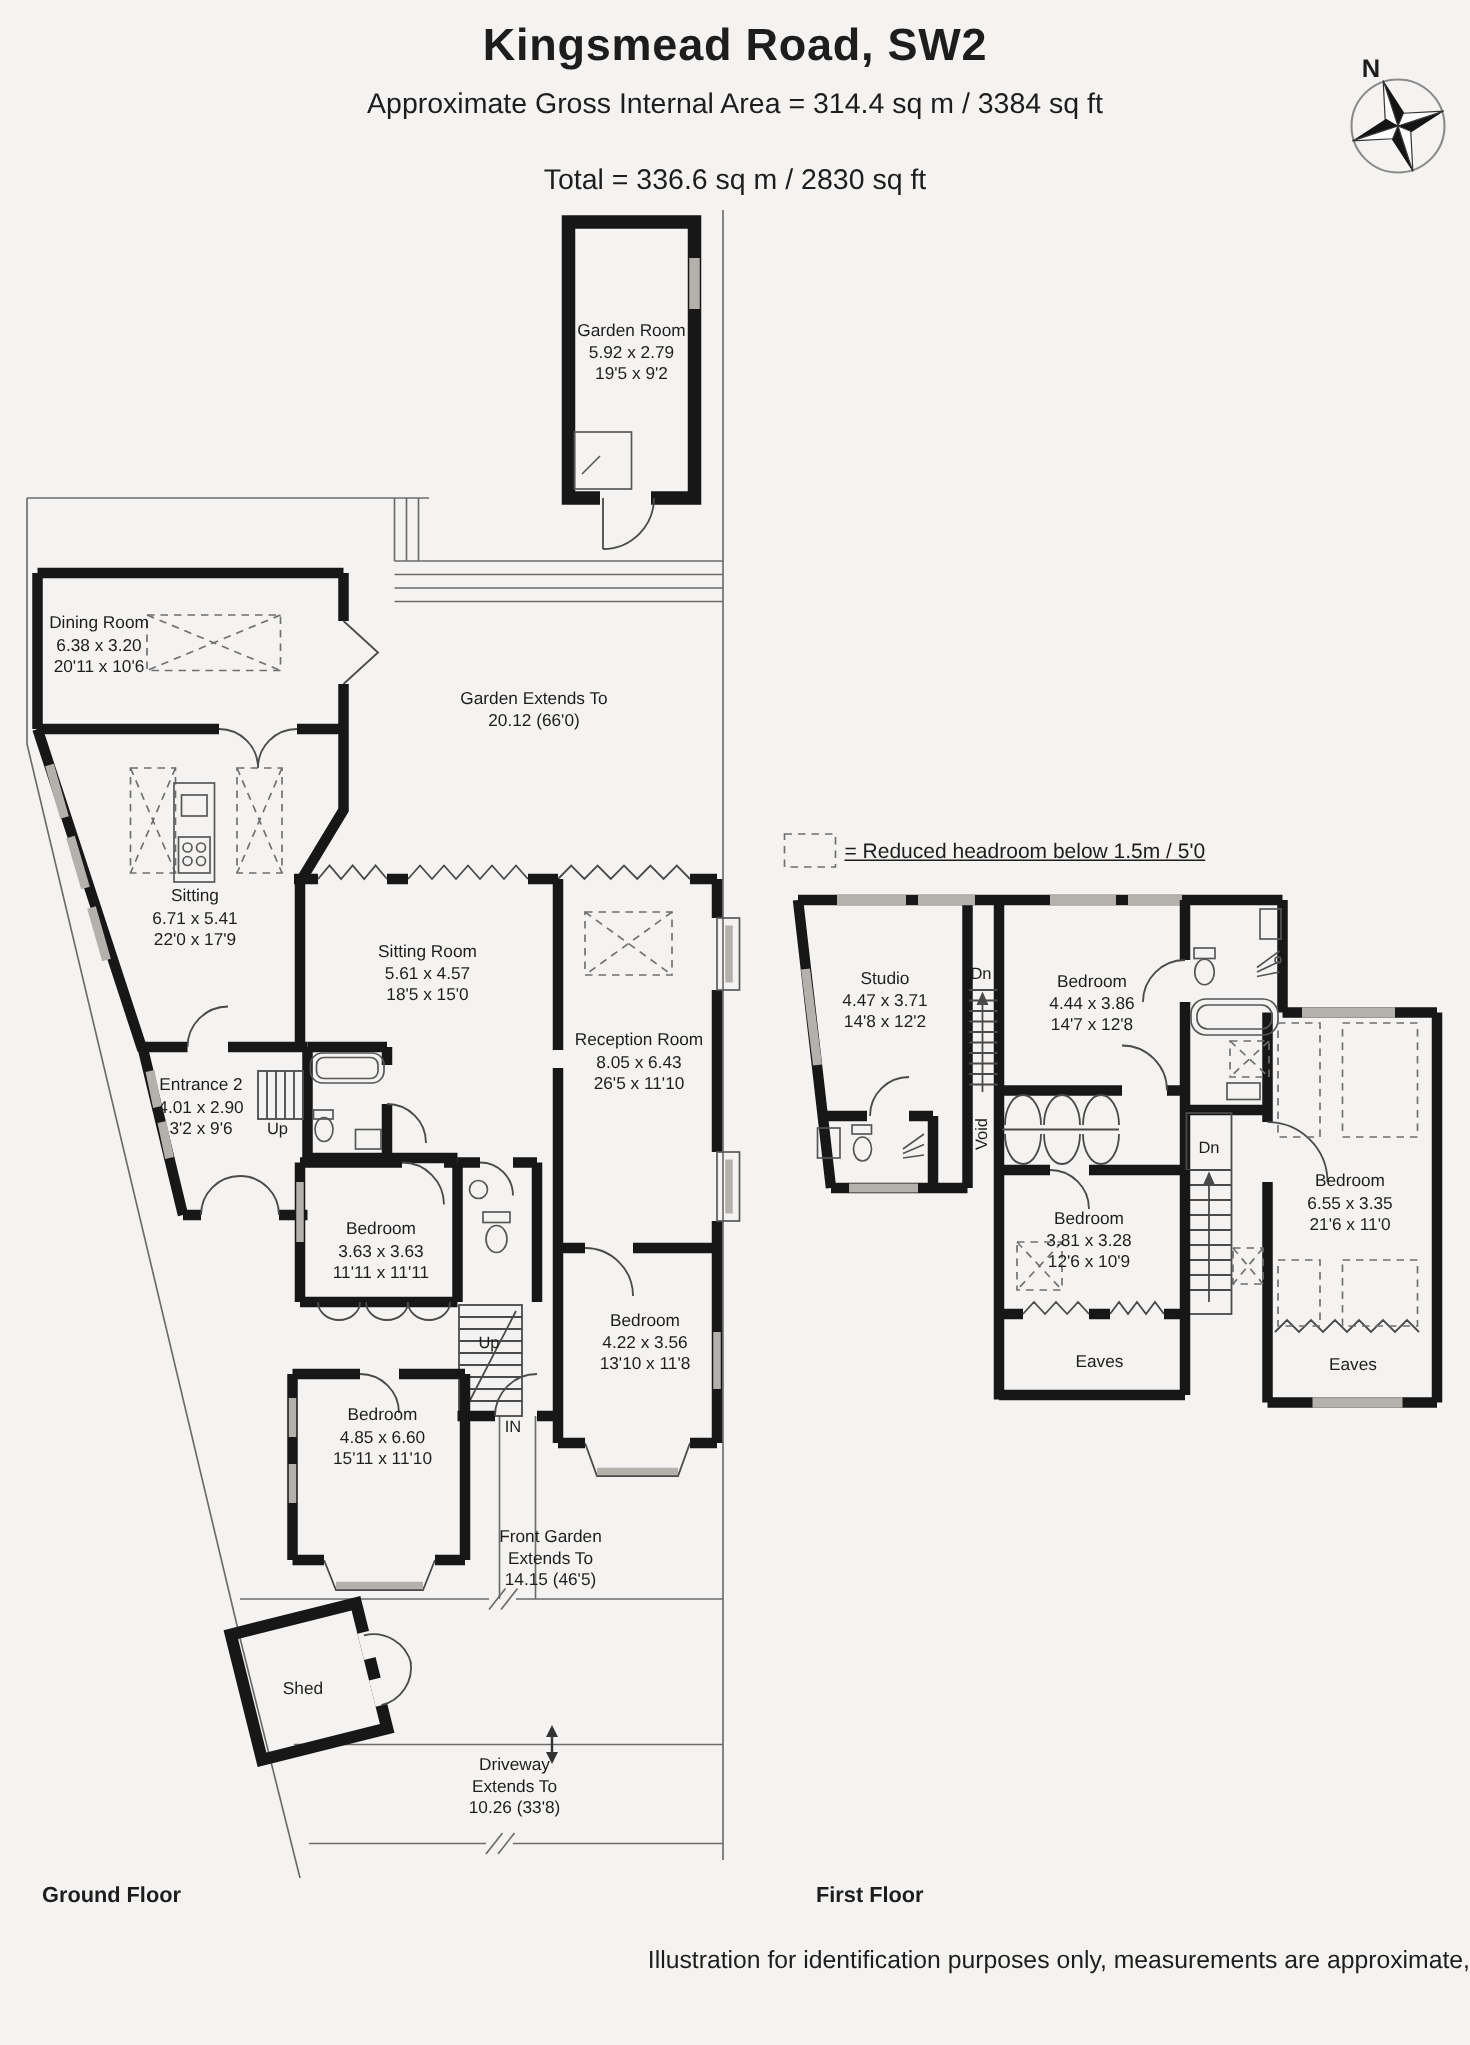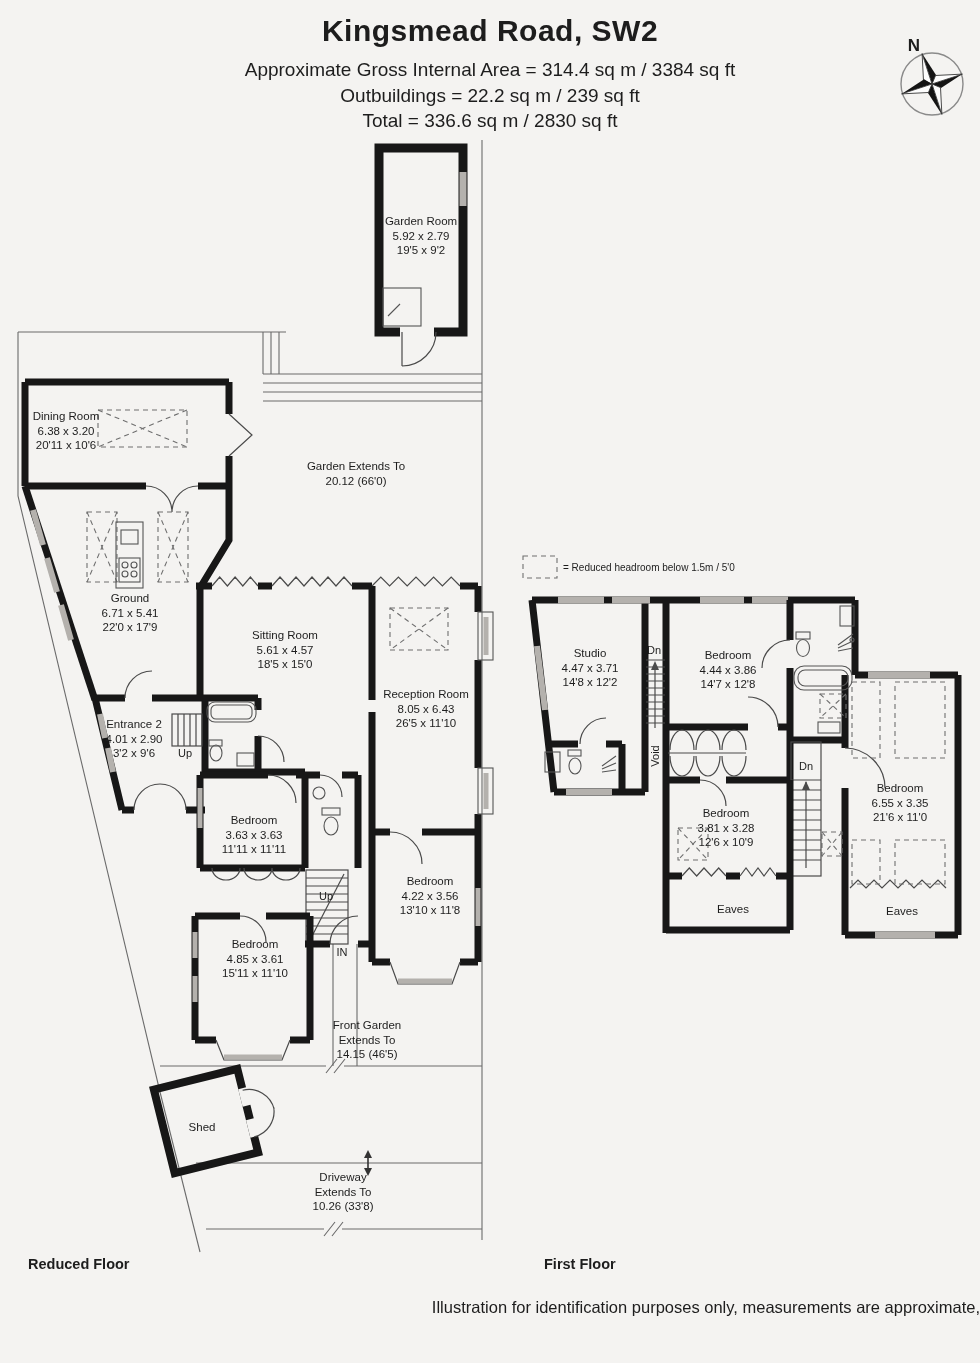--- a/index.html
+++ b/index.html
@@ -18,21 +18,21 @@
   .gap{fill:#f4f3f1;stroke:none;}
   .lbl{position:absolute;transform:translate(-50%,-50%);text-align:center;
        font-size:11.5px;line-height:1.28;white-space:nowrap;color:#1d1d1d;}
   .lbl .rn{}
   .small{font-size:11px;}
   .vert{transform:translate(-50%,-50%) rotate(-90deg);}
   .page-title{position:absolute;left:0;right:0;top:14px;text-align:center;
        font-size:30px;font-weight:bold;letter-spacing:.5px;}
   .sub{position:absolute;left:0;right:0;text-align:center;font-size:19px;}
   .floor-title{position:absolute;font-size:14.5px;font-weight:bold;white-space:nowrap;}
-  .legend-text{position:absolute;transform:translateY(-50%);font-size:10px;white-space:nowrap;}
+  .legend-text{position:absolute;transform:translateY(-50%);font-size:14px;white-space:nowrap;text-decoration:underline;}
   .footer{position:absolute;left:0;right:0;text-align:right;font-size:16.5px;}
   .compass-n{position:absolute;transform:translate(-50%,-50%);font-size:17px;font-weight:bold;}
 </style>
 </head>
 <body>
 
 <div class="page">
 
   <svg width="980" height="1363" viewBox="0 0 980 1363">
 
@@ -248,40 +248,39 @@
         <path d="M932,116 L925,90 L932,84 Z" fill="#141414"></path>
         <path d="M932,116 L939,90 L932,84 Z" fill="#fdfdfd" stroke="#333" stroke-width="0.8"></path>
         <path d="M900,84 L926,77 L932,84 Z" fill="#141414"></path>
         <path d="M900,84 L926,91 L932,84 Z" fill="#fdfdfd" stroke="#333" stroke-width="0.8"></path>
       </g>
     </g>
   </svg>
 
   <div class="page-title">Kingsmead Road, SW2</div>
   <div class="sub" style="top:59px">Approximate Gross Internal Area = 314.4 sq m / 3384 sq ft</div>
-  <div class="sub" style="top:85px">Outbuildings = 22.2 sq m / 239 sq ft</div>
   <div class="sub" style="top:110px">Total = 336.6 sq m / 2830 sq ft</div>
   <div class="compass-n" style="left:914px;top:46px">N</div>
 
   <div class="lbl" style="left:421px;top:236px">
     <div class="rn">Garden Room</div>
     <div>5.92 x 2.79</div>
     <div>19'5 x 9'2</div>
   </div>
   <div class="lbl" style="left:66px;top:431px">
     <div class="rn">Dining Room</div>
     <div>6.38 x 3.20</div>
     <div>20'11 x 10'6</div>
   </div>
   <div class="lbl" style="left:356px;top:474px">
     <div>Garden Extends To</div>
     <div>20.12 (66'0)</div>
   </div>
   <div class="lbl" style="left:130px;top:613px">
-    <div class="rn">Ground</div>
+    <div class="rn">Sitting</div>
     <div>6.71 x 5.41</div>
     <div>22'0 x 17'9</div>
   </div>
   <div class="lbl" style="left:285px;top:650px">
     <div class="rn">Sitting Room</div>
     <div>5.61 x 4.57</div>
     <div>18'5 x 15'0</div>
   </div>
   <div class="lbl" style="left:426px;top:709px">
     <div class="rn">Reception Room</div>
@@ -301,21 +300,21 @@
   </div>
   <div class="lbl small" style="left:326px;top:896px">Up</div>
   <div class="lbl small" style="left:342px;top:952px">IN</div>
   <div class="lbl" style="left:430px;top:896px">
     <div class="rn">Bedroom</div>
     <div>4.22 x 3.56</div>
     <div>13'10 x 11'8</div>
   </div>
   <div class="lbl" style="left:255px;top:959px">
     <div class="rn">Bedroom</div>
-    <div>4.85 x 3.61</div>
+    <div>4.85 x 6.60</div>
     <div>15'11 x 11'10</div>
   </div>
   <div class="lbl" style="left:367px;top:1040px">
     <div>Front Garden</div>
     <div>Extends To</div>
     <div>14.15 (46'5)</div>
   </div>
   <div class="lbl" style="left:202px;top:1127px">Shed</div>
   <div class="lbl" style="left:343px;top:1192px">
     <div>Driveway</div>
@@ -343,17 +342,17 @@
   </div>
   <div class="lbl small" style="left:806px;top:766px">Dn</div>
   <div class="lbl" style="left:900px;top:803px">
     <div class="rn">Bedroom</div>
     <div>6.55 x 3.35</div>
     <div>21'6 x 11'0</div>
   </div>
   <div class="lbl" style="left:733px;top:909px">Eaves</div>
   <div class="lbl" style="left:902px;top:911px">Eaves</div>
 
-  <div class="floor-title" style="left:28px;top:1256px">Reduced Floor</div>
+  <div class="floor-title" style="left:28px;top:1256px">Ground Floor</div>
   <div class="floor-title" style="left:544px;top:1256px">First Floor</div>
   <div class="footer" style="top:1298px">Illustration for identification purposes only, measurements are approximate,</div>
 
 </div>
 
 </body></html>

